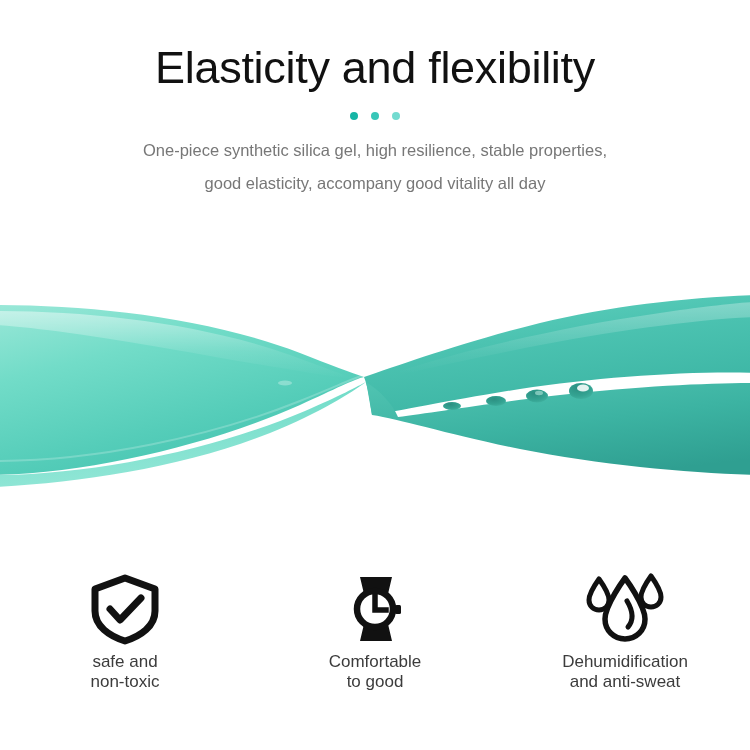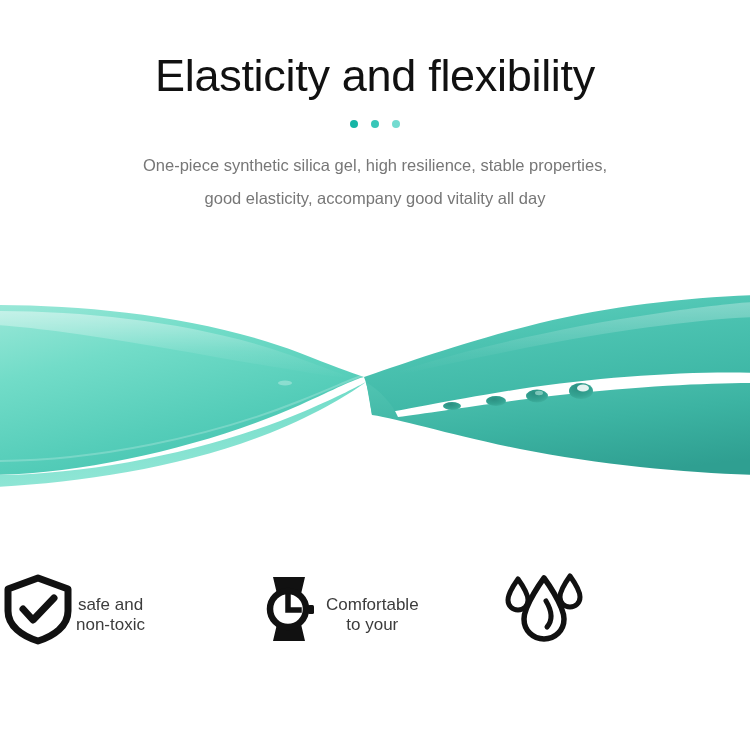--- a/index.html
+++ b/index.html
@@ -29,21 +29,21 @@
     left: 0;
     width: 750px;
     text-align: center;
   }
   .title {
     font-size: 45px;
     font-weight: 400;
     color: #111111;
     letter-spacing: -0.3px;
     line-height: 1.05;
-    margin: 8px;
+    margin: 0;
     font-family: "Liberation Sans", sans-serif;
   }
 
   .dots {
     margin-top: 20px;
     display: flex;
     justify-content: center;
     align-items: center;
     gap: 13px;
     height: 10px;
@@ -51,21 +51,21 @@
   .dot {
     width: 8px;
     height: 8px;
     border-radius: 50%;
   }
   .dot-1 { background: #16b5a5; }
   .dot-2 { background: #38c6b8; }
   .dot-3 { background: #73dbd0; }
 
   .subtitle {
-    margin-top: 20px;
+    margin-top: 13px;
     color: #777777;
     font-size: 16.5px;
     line-height: 33px;
     font-family: "Liberation Sans", sans-serif;
   }
   .subtitle div { white-space: nowrap; }
 
   
   .product {
     position: absolute;
@@ -81,21 +81,21 @@
     position: absolute;
     left: 0;
     top: 578px;
     width: 750px;
     display: flex;
     align-items: flex-start;
   }
   .feature {
     flex: 1 1 0;
     display: flex;
-    flex-direction: row;
+    flex-direction: column;
     align-items: center;
   }
   .feature-icon {
     height: 62px;
     display: flex;
     align-items: center;
     justify-content: center;
   }
   .feature-label {
     margin-top: 12px;
@@ -242,33 +242,37 @@
         <svg width="76" height="76" viewBox="0 0 76 76">
           <path d="M23 6 L55 6 L51 23 C47 20, 42 19, 38 19 C34 19, 30 20, 27 23 Z" fill="#111111"></path>
           <path d="M27 53 C30 56, 34 57, 38 57 C42 57, 47 56, 51 53 L55 70 L23 70 Z" fill="#111111"></path>
           <circle cx="38" cy="38" r="18" fill="none" stroke="#111111" stroke-width="6.5"></circle>
           <path d="M38 25 L38 39 L49 39" fill="none" stroke="#111111" stroke-width="5.5" stroke-linecap="square" stroke-linejoin="miter"></path>
           <rect x="58" y="34" width="6" height="9" rx="1.5" fill="#111111"></rect>
         </svg>
       </div>
       <div class="feature-label">
         <div>Comfortable</div>
-        <div>to your</div>
+        <div>to good</div>
       </div>
     </div>
 
     <div class="feature">
       <div class="feature-icon">
         <svg width="88" height="76" viewBox="0 0 88 76">
 
           <path d="M18 8 C18 8, 28 22, 28 29 C28 35, 23.5 39, 18 39 C12.5 39, 8 35, 8 29 C8 22, 18 8, 18 8 Z" fill="none" stroke="#111111" stroke-width="5" stroke-linejoin="round"></path>
 
           <path d="M70 5 C70 5, 80 19, 80 26 C80 32, 75.5 36, 70 36 C64.5 36, 60 32, 60 26 C60 19, 70 5, 70 5 Z" fill="none" stroke="#111111" stroke-width="5" stroke-linejoin="round"></path>
 
           <path d="M44 7 C44 7, 64 34, 64 48 C64 59.5, 55 68, 44 68 C33 68, 24 59.5, 24 48 C24 34, 44 7, 44 7 Z" fill="none" stroke="#111111" stroke-width="5.5" stroke-linejoin="round"></path>
 
           <path d="M46 30 C52 40, 53 49, 47 56" fill="none" stroke="#111111" stroke-width="5" stroke-linecap="round"></path>
         </svg>
       </div>
+      <div class="feature-label">
+        <div>Dehumidification</div>
+        <div>and anti-sweat</div>
+      </div>
     </div>
 
   </div>
 </div>
 
 </body></html>

